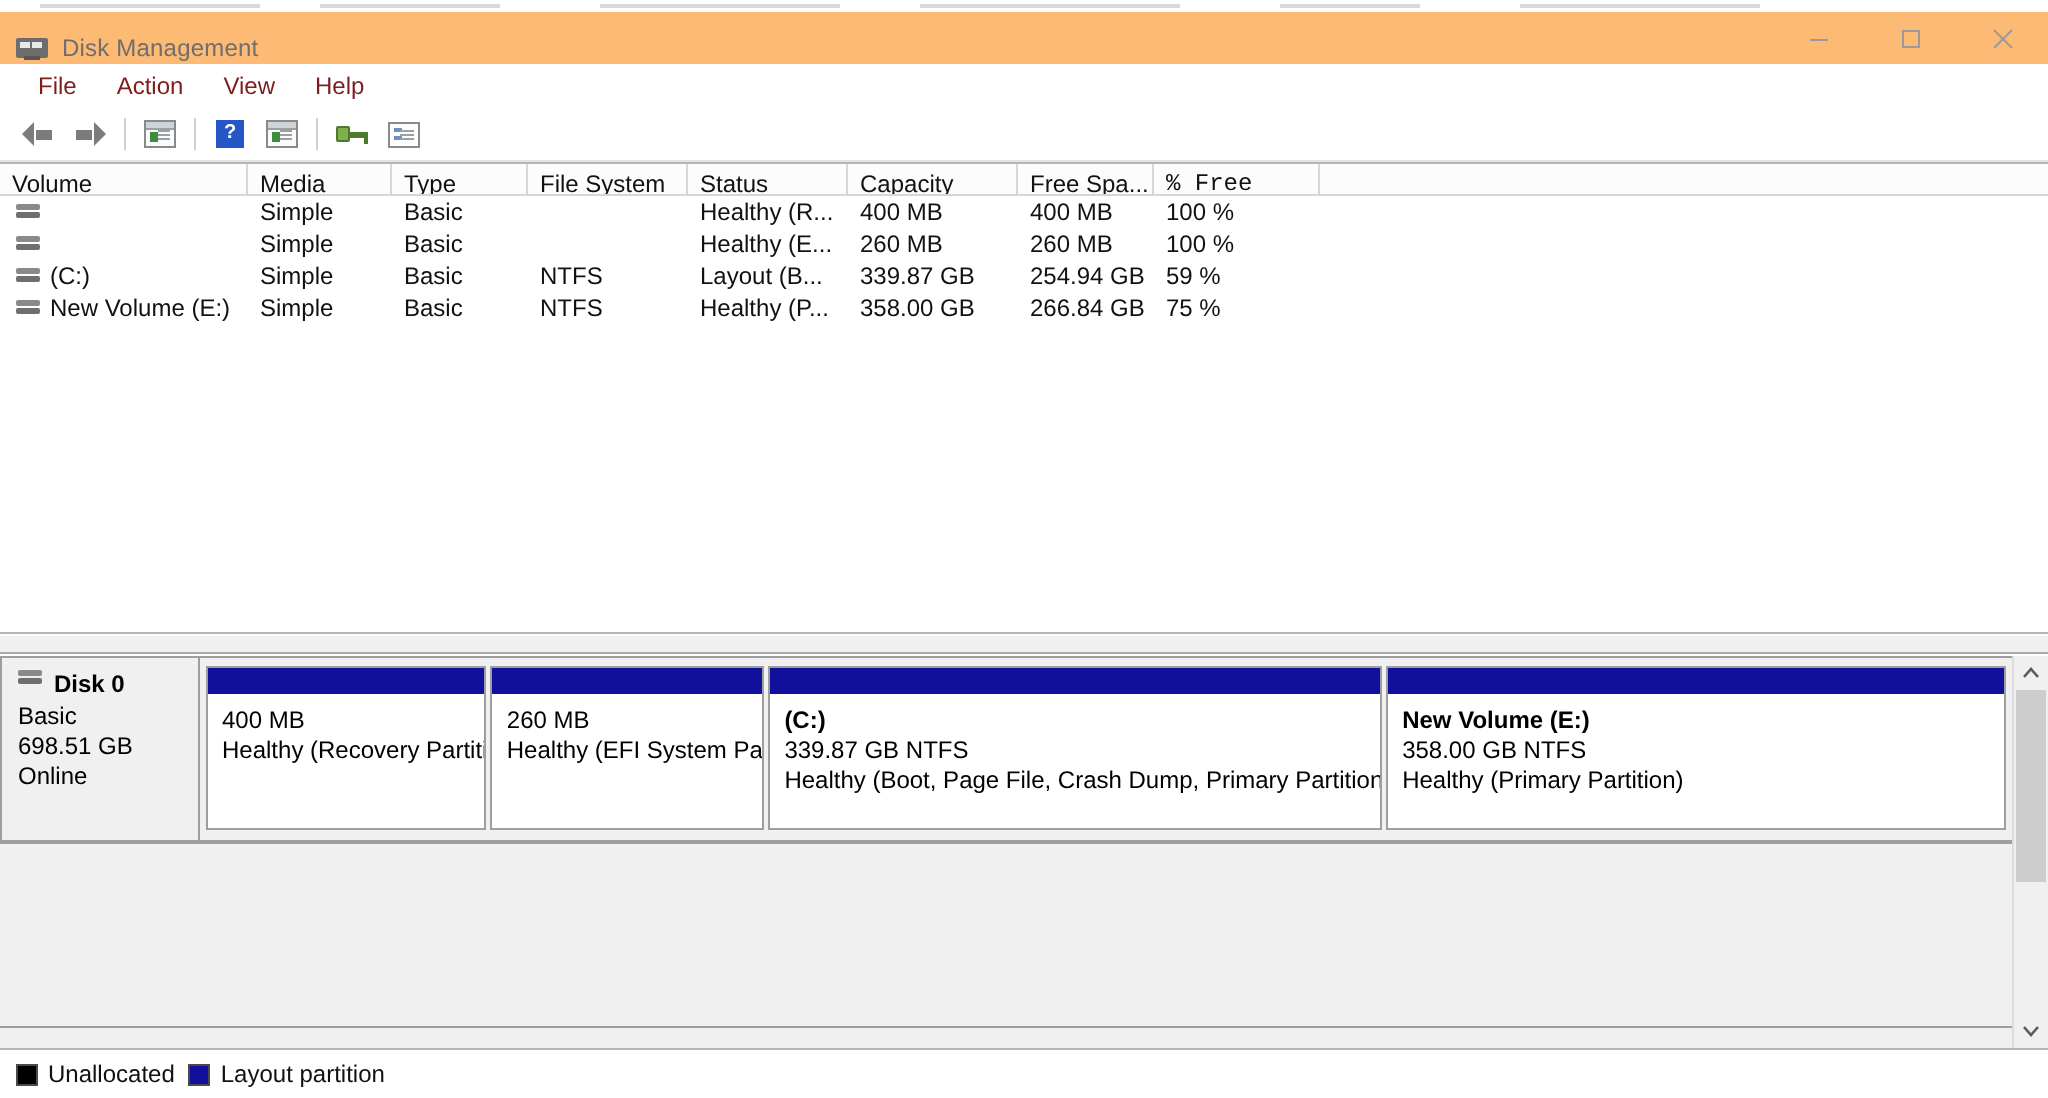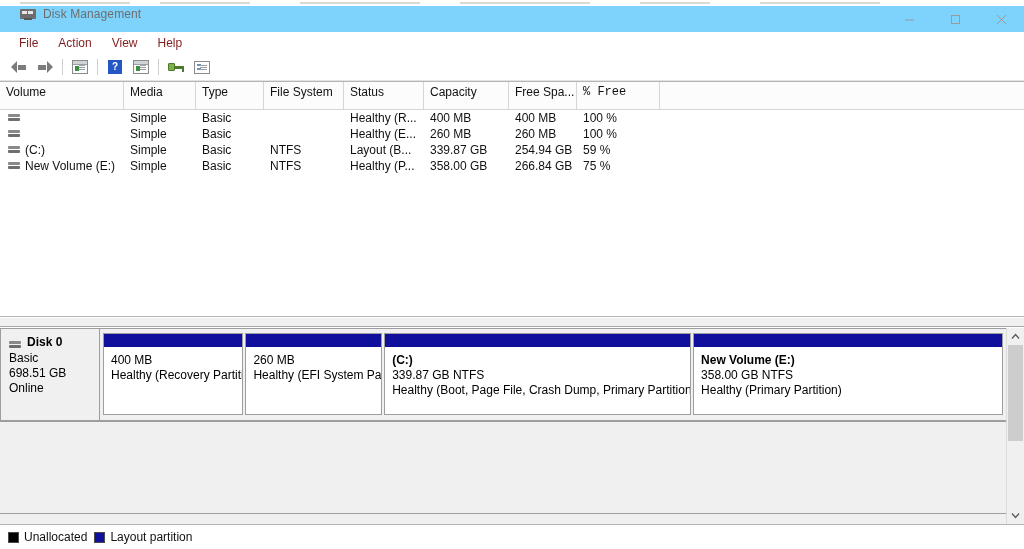--- a/index.html
+++ b/index.html
@@ -9,21 +9,21 @@
     font-size:12px;color:#000;background:#ffffff;
     -webkit-font-smoothing:antialiased;
   }
   .app{position:relative;width:1024px;height:549px;background:#ffffff;display:flex;flex-direction:column;}
 
   
   .artifact-strip{height:6px;background:#ffffff;position:relative;overflow:hidden;flex:0 0 auto;}
   .artifact-strip .sm{position:absolute;top:2px;height:2px;background:#cfcbcb;opacity:.75;}
 
   
-  .titlebar{height:26px;background:#7dd3fc;display:flex;align-items:flex-start;flex:0 0 auto;position:relative;padding-left:12px;}
+  .titlebar{height:26px;background:#fdba74;display:flex;align-items:flex-end;flex:0 0 auto;position:relative;}
   .title-left{display:flex;align-items:center;padding-left:8px;gap:7px;}
   .app-icon{width:16px;height:16px;position:relative;}
   .app-icon .body{position:absolute;left:0;top:3px;width:16px;height:10px;background:#6d6d6d;border-radius:1px;}
   .app-icon .scr{position:absolute;left:2px;top:5px;width:5px;height:3px;background:#e8e8e8;}
   .app-icon .scr2{position:absolute;left:8px;top:5px;width:5px;height:3px;background:#e8e8e8;}
   .app-icon .ft{position:absolute;left:4px;top:12px;width:8px;height:2px;background:#575757;}
   .title-text{font-size:12px;color:#6e6e6e;letter-spacing:.1px;}
   .win-controls{position:absolute;right:0;top:0;height:26px;display:flex;}
   .wbtn{width:46px;height:26px;display:flex;align-items:center;justify-content:center;color:#9a9a9a;}
   .wbtn svg{display:block;}
@@ -57,42 +57,42 @@
   .ic-key .t1{position:absolute;right:1px;top:8px;width:2px;height:3px;background:#4e7a2e;}
   .ic-list{width:16px;height:13px;border:1px solid #8a8a8a;background:#fdfdfd;position:relative;box-sizing:border-box;}
   .ic-list .chk{position:absolute;left:2px;top:2px;width:4px;height:8px;
     background:repeating-linear-gradient(to bottom,#6f8fbd 0 2px,transparent 2px 4px);}
   .ic-list .ln{position:absolute;right:2px;top:3px;width:7px;height:6px;
     background:repeating-linear-gradient(to bottom,#9aa0a5 0 1px,transparent 1px 2px);}
 
   
   .listpane{flex:0 0 auto;height:236px;background:#ffffff;border-top:1px solid #b5b5b5;
             border-bottom:1px solid #b5b5b5;overflow:hidden;position:relative;box-sizing:border-box;}
-  .hdrrow{display:flex;height:28px;background:#fcfcfc;border-bottom:1px solid #d6d6d6;box-sizing:border-box;}
+  .hdrrow{display:flex;height:16px;background:#fcfcfc;border-bottom:1px solid #d6d6d6;box-sizing:border-box;}
   .hcell{box-sizing:border-box;border-right:1px solid #d6d6d6;padding:2px 0 0 6px;font-size:12px;color:#111;
          white-space:nowrap;overflow:hidden;line-height:16px;}
   .grid-rows{position:relative;}
   .vrow{display:flex;height:16px;align-items:center;}
   .vcell{box-sizing:border-box;padding-left:6px;font-size:12px;color:#111;white-space:nowrap;overflow:hidden;line-height:16px;}
   .vcell.vol{display:flex;align-items:center;gap:5px;padding-left:8px;}
   .drv{width:12px;height:8px;flex:0 0 auto;position:relative;}
   .drv .d1{position:absolute;left:0;top:0;width:12px;height:3px;background:#8a8a8a;border-radius:1px;}
   .drv .d2{position:absolute;left:0;top:4px;width:12px;height:3px;background:#6f6f6f;border-radius:1px;}
 
   
   .splitter{height:8px;background:#f0f0f0;border-top:1px solid #ffffff;border-bottom:1px solid #a8a8a8;flex:0 0 auto;}
 
   
   .graphpane{flex:1 1 auto;position:relative;background:#f0f0f0;border-top:1px solid #ffffff;overflow:hidden;}
   .gp-inner{position:absolute;left:0;top:0;right:17px;bottom:0;overflow:hidden;}
 
   .diskrow{display:flex;background:#f0f0f0;box-sizing:border-box;}
   .disk-info{width:100px;flex:0 0 auto;box-sizing:border-box;background:#f0f0f0;
              border:1px solid #9e9e9e;border-right:1px solid #9e9e9e;padding:6px 0 0 8px;}
-  .disk-title{display:flex;align-items:flex-end;gap:5px;font-weight:bold;font-size:12px;color:#000;margin-bottom:2px;}
+  .disk-title{display:flex;align-items:flex-start;gap:5px;font-weight:bold;font-size:12px;color:#000;margin-bottom:2px;}
   .disk-line{font-size:12px;color:#000;line-height:15px;}
   .disk-title .drv{width:13px;height:8px;}
   .cd-icon{width:13px;height:11px;position:relative;flex:0 0 auto;}
   .cd-icon .disc{position:absolute;left:2px;top:0;width:9px;height:6px;border:1px solid #6f6f6f;border-radius:50%;background:#e4e4e4;box-sizing:border-box;}
   .cd-icon .base{position:absolute;left:0;top:6px;width:13px;height:3px;background:#6f6f6f;border-radius:1px;}
   .cd-icon .base2{position:absolute;left:1px;top:9px;width:11px;height:2px;background:#8a8a8a;border-radius:1px;}
 
   .parts{flex:1 1 auto;box-sizing:border-box;border:1px solid #9e9e9e;border-left:none;
          background:#f0f0f0;padding:4px 3px 5px 3px;display:flex;gap:2px;}
   .part{box-sizing:border-box;background:#ffffff;border:1px solid #9e9e9e;display:flex;flex-direction:column;}

